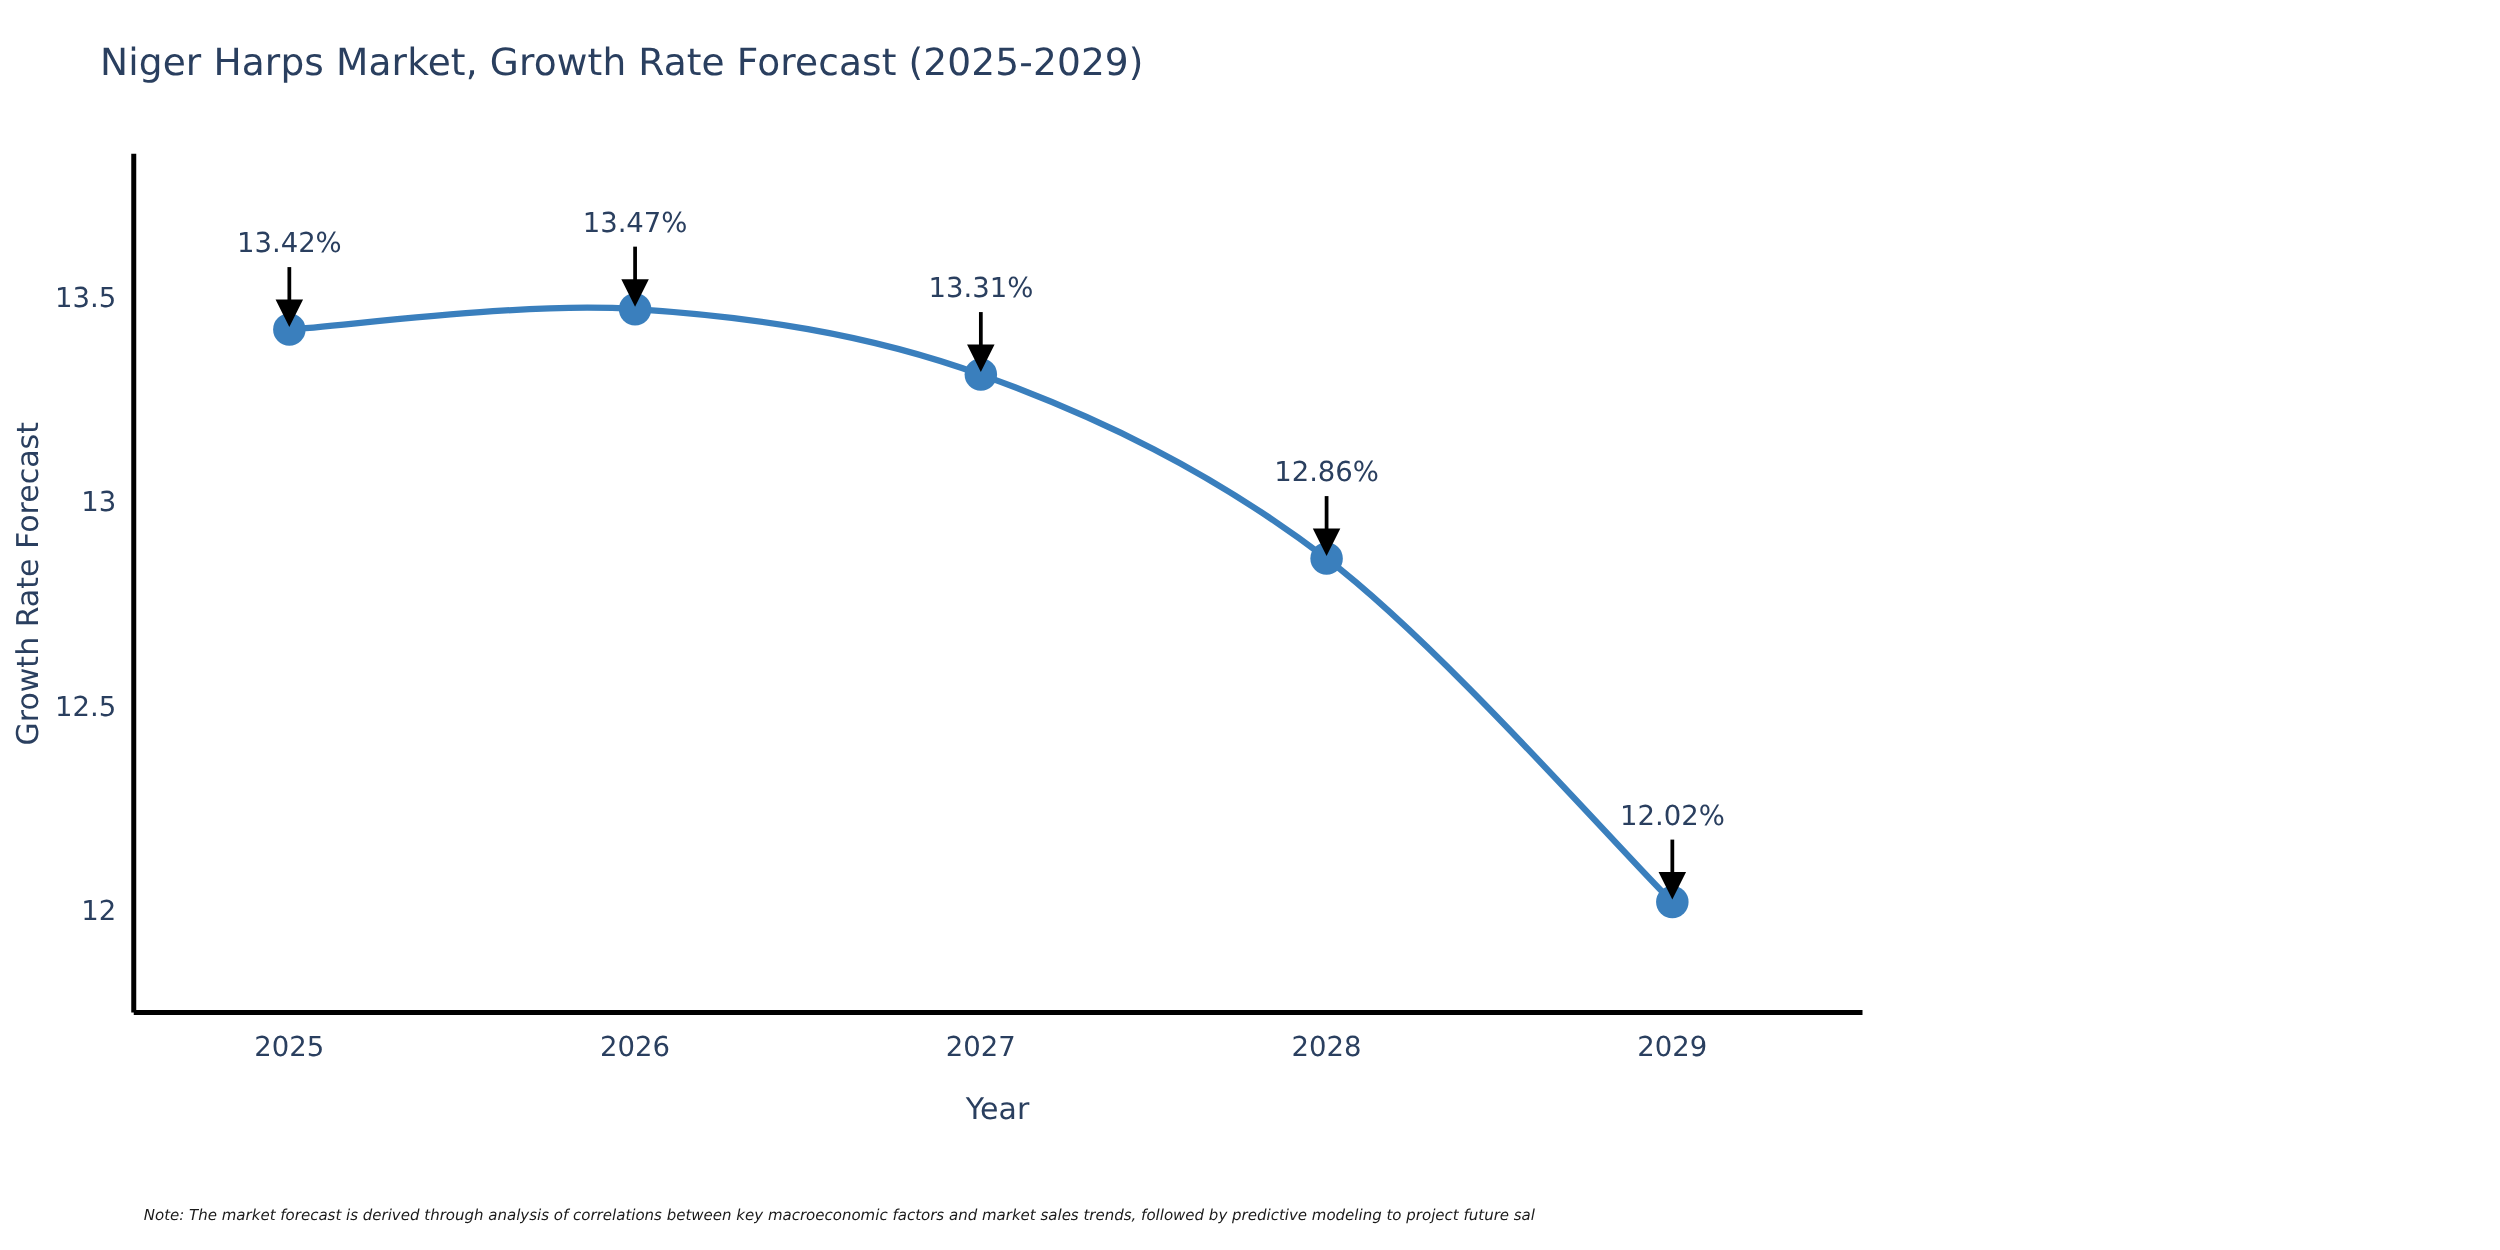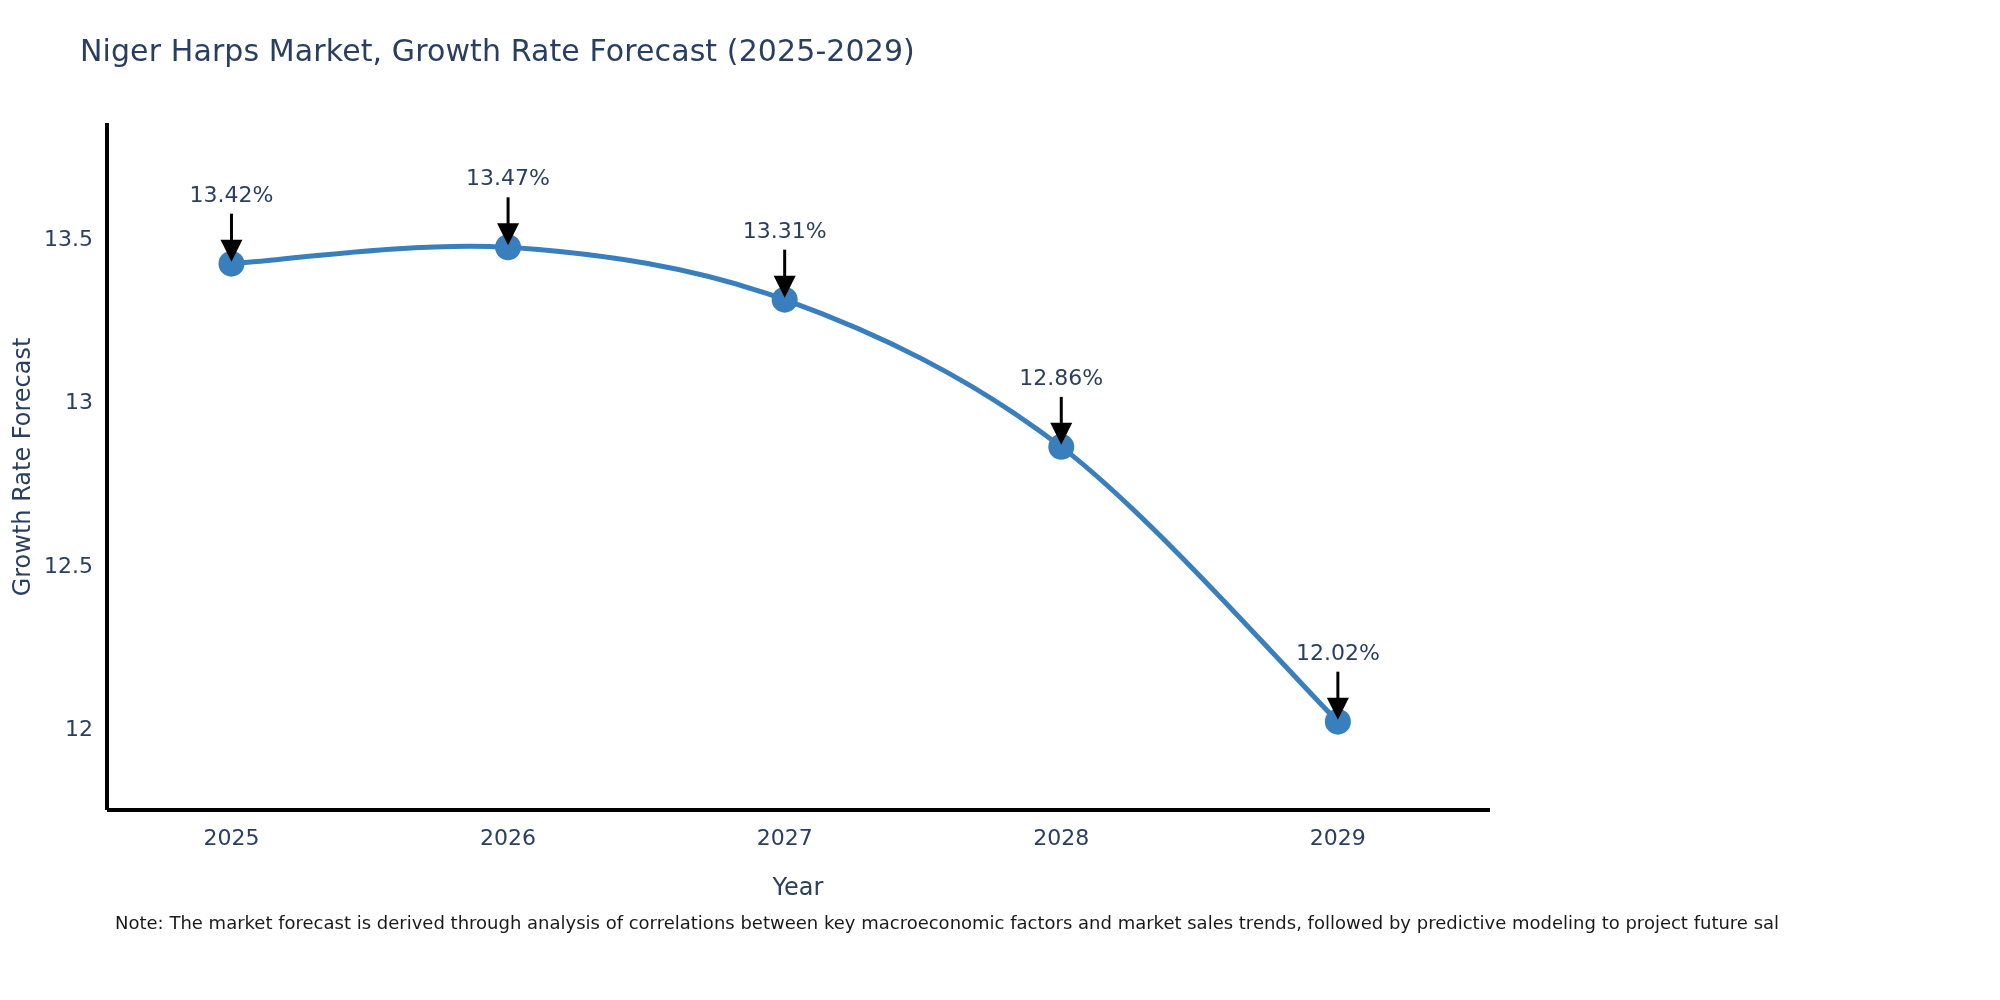--- a/index.html
+++ b/index.html
@@ -47,22 +47,23 @@
   }
   .point-label {
     font-size: 22px;
     fill: #2a3f5f;
     font-family: "DejaVu Sans", sans-serif;
     text-anchor: middle;
   }
   #footnote {
     position: absolute;
     left: 115px;
-    top: 912px;
-    font-size: 18px;
+    top: 965px;
+    font-size: 12px;
+    font-style: italic;
     color: #1a1a1a;
     font-family: "DejaVu Sans", sans-serif;
     white-space: nowrap;
   }
 </style>
 </head>
 <body>
 
 <div id="figure">
 

